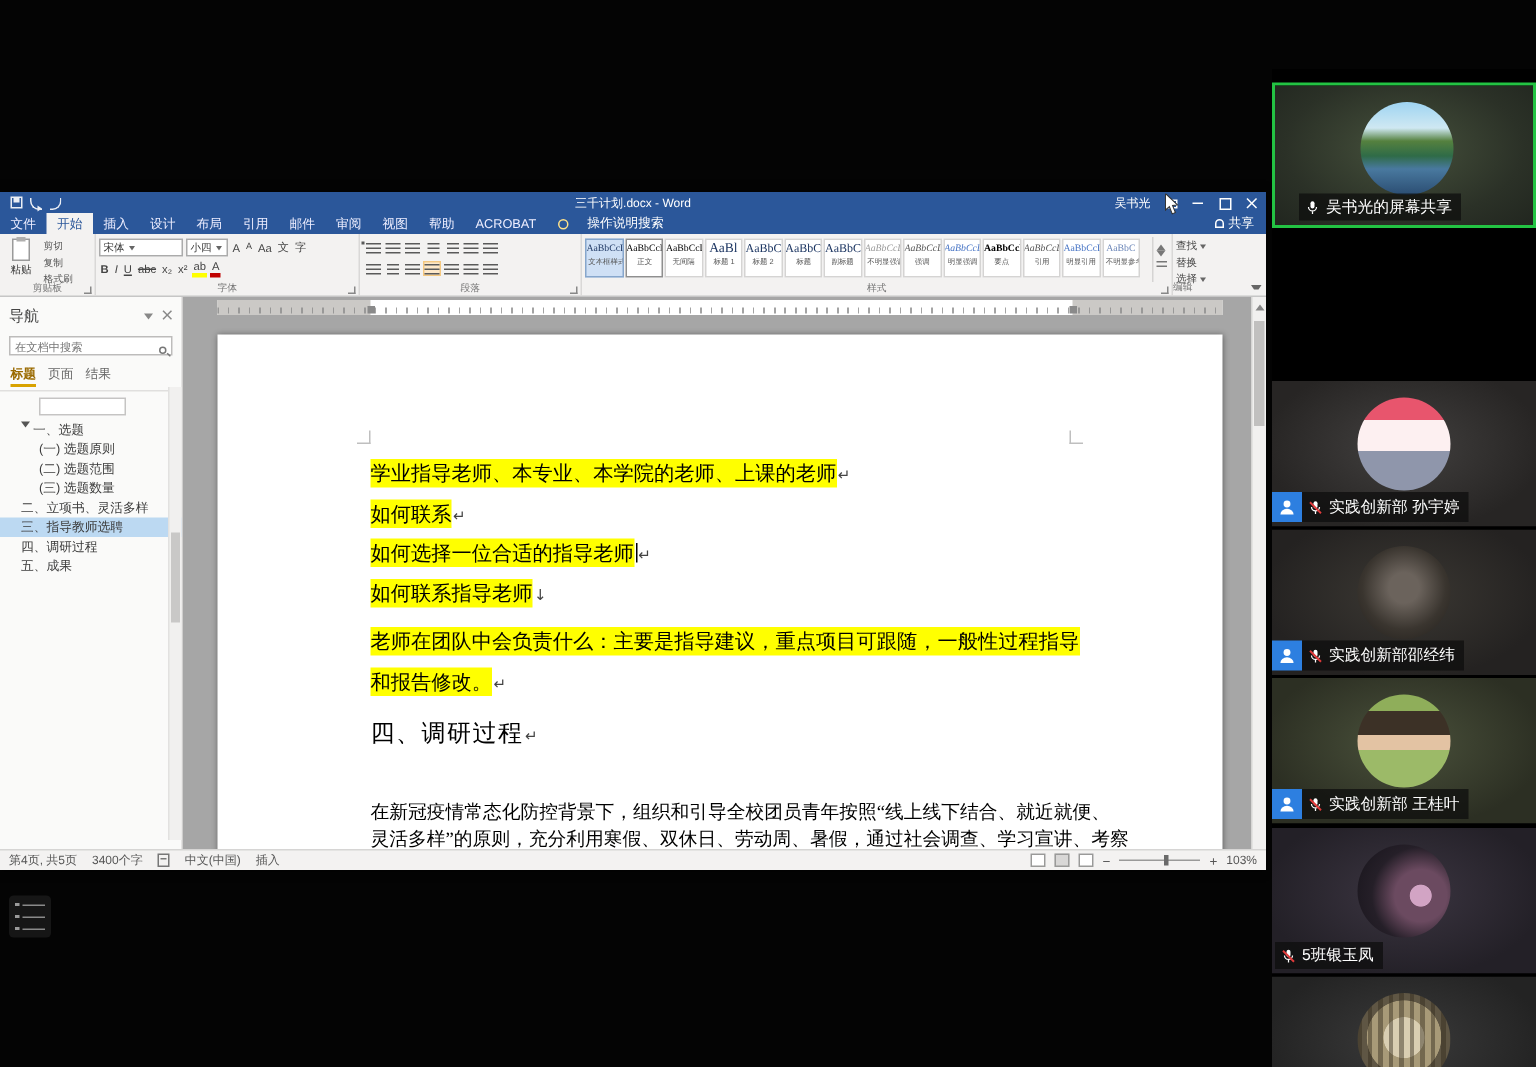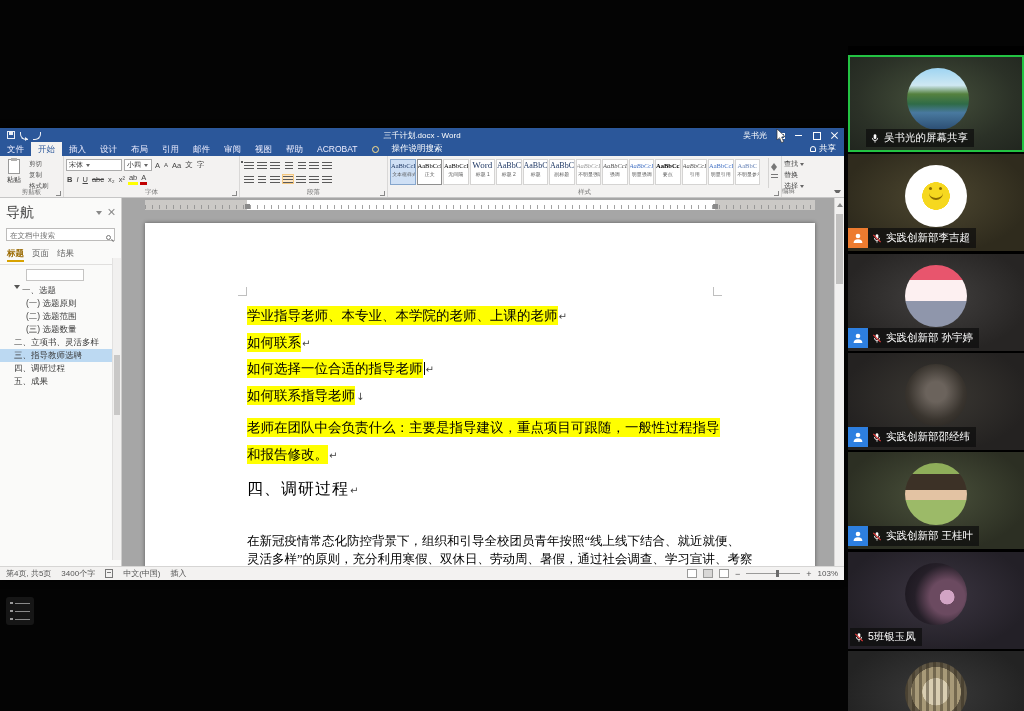--- a/index.html
+++ b/index.html
@@ -84,21 +84,21 @@
   .g-edit { width:50px; font-size:7px; color:#444; }
   .g-edit div { height:11px; display:flex; align-items:center; gap:2px; white-space:nowrap; }
   .dn-s { border:2px solid transparent; border-top:3px solid #666; margin-top:3px; }
   .rib-collapse { position:absolute; right:3px; bottom:2px; width:7px; height:5px; border:2px solid transparent; border-bottom:3px solid #666; border-top:0; transform:rotate(180deg); }
 
   
   .main { display:flex; height:368px; position:relative; }
 
   .navpane { width:122px; background:#fafaf9; border-right:1px solid #cfcecd; position:relative; font-size:8.5px; color:#444; }
   .nav-head { display:flex; align-items:center; padding:6px 6px 2px; }
-  .nav-title { font-size:14px; color:#444; }
+  .nav-title { font-size:10px; color:#444; }
   .nav-head .sp { margin-left:auto; display:flex; gap:6px; color:#888; font-size:8px; }
   .nv-dn { border:3px solid transparent; border-top:4px solid #888; margin-top:3px; }
   .nv-x { position:relative; width:7px; height:7px; }
   .nv-x:before,.nv-x:after { content:""; position:absolute; left:3px; top:0; width:1px; height:8px; background:#888; }
   .nv-x:before{transform:rotate(45deg);} .nv-x:after{transform:rotate(-45deg);}
   .nav-search { margin:4px 6px; height:13px; background:#fff; border:1px solid #bdbcbb; display:flex; align-items:flex-end; padding:0 3px; }
   .nav-search input { border:0; outline:0; flex:1; font-size:7.5px; color:#888; width:60px; background:transparent; font-family:inherit;}
   .lens { width:5px; height:5px; border:1px solid #777; border-radius:50%; position:relative; margin-left:2px;}
   .lens:after { content:""; position:absolute; left:4px; top:4px; width:3px; height:1px; background:#777; transform:rotate(45deg);}
   .nav-tabs { display:flex; gap:8px; padding:3px 7px 2px; border-bottom:1px solid #e0dfde; }
@@ -370,21 +370,21 @@
             </div>
           <div class="stycard boxed">
               <div class="samp">AaBbCcD</div>
               <div class="slab">正文</div>
             </div>
           <div class="stycard">
               <div class="samp">AaBbCcD</div>
               <div class="slab">无间隔</div>
             </div>
           <div class="stycard">
-              <div class="samp navy" style="font-size:9px">Word</div>
+              <div class="samp navy" style="font-size:9px">AaBl</div>
               <div class="slab">标题 1</div>
             </div>
           <div class="stycard">
               <div class="samp navy" style="font-size:8px">AaBbC</div>
               <div class="slab">标题 2</div>
             </div>
           <div class="stycard">
               <div class="samp navy" style="font-size:8px">AaBbC</div>
               <div class="slab">标题</div>
             </div>
@@ -561,39 +561,20 @@
       <div class="namebar nb-left16">
         <svg width="10" height="11" viewBox="0 0 12 12">
             <rect x="4.4" y="0.8" width="3.2" height="5.8" rx="1.6" fill="#fff"></rect>
             <path d="M2.8 5.3 a3.2 3.2 0 0 0 6.4 0" stroke="#fff" fill="none" stroke-width="1"></path>
             <line x1="6" y1="8.7" x2="6" y2="11" stroke="#fff" stroke-width="1"></line>
           </svg>
         <span>吴书光的屏幕共享</span>
       </div>
     </div>
 
-    <div class="tile" style="top:108px">
-      <div class="t-bg bg2"></div>
-      <div class="avatar av2"></div>
-      <div class="badge orange">
-        <svg width="12" height="12" viewBox="0 0 12 12">
-            <circle cx="6" cy="4" r="2.3" fill="#fff"></circle>
-            <path d="M1.6 11 a4.4 3.8 0 0 1 8.8 0 z" fill="#fff"></path>
-          </svg>
-      </div>
-      <div class="namebar nb-after-badge">
-        <svg width="10" height="11" viewBox="0 0 12 12">
-            <rect x="4.4" y="0.8" width="3.2" height="5.8" rx="1.6" fill="#fff"></rect>
-            <path d="M2.8 5.3 a3.2 3.2 0 0 0 6.4 0" stroke="#fff" fill="none" stroke-width="1"></path>
-            <line x1="6" y1="8.7" x2="6" y2="11" stroke="#fff" stroke-width="1"></line>
-            <line x1="1.6" y1="1.6" x2="10.4" y2="10.4" stroke="#e23b3b" stroke-width="1.5"></line>
-          </svg>
-        <span>实践创新部李吉超</span>
-      </div>
-    </div>
 
     <div class="tile" style="top:208px">
       <div class="t-bg bg3"></div>
       <div class="avatar av3"></div>
       <div class="badge blue">
         <svg width="12" height="12" viewBox="0 0 12 12">
             <circle cx="6" cy="4" r="2.3" fill="#fff"></circle>
             <path d="M1.6 11 a4.4 3.8 0 0 1 8.8 0 z" fill="#fff"></path>
           </svg>
       </div>

